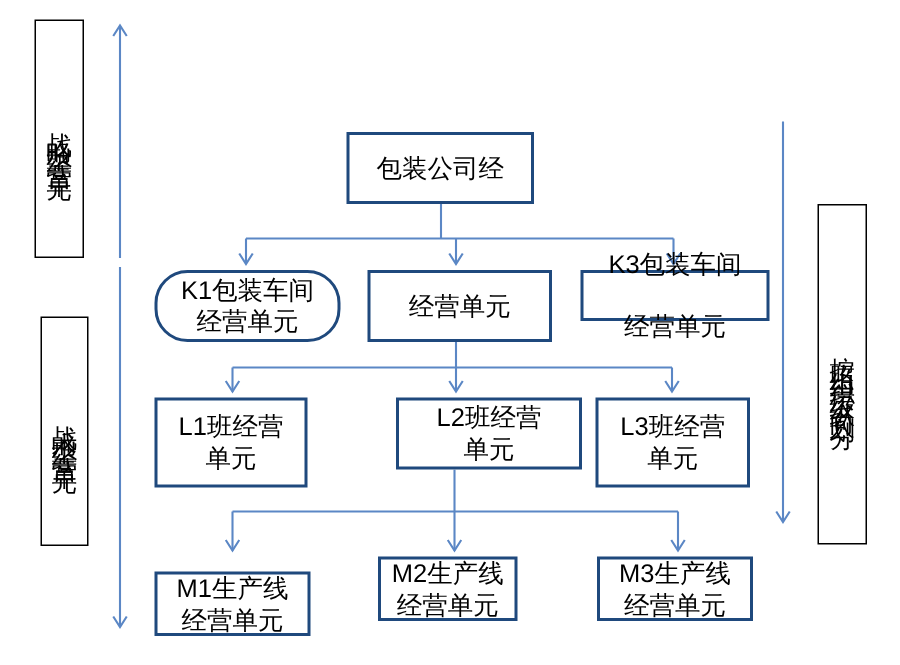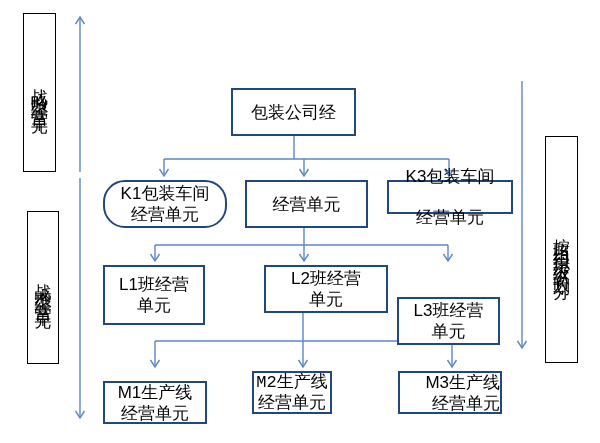--- a/index.html
+++ b/index.html
@@ -15,24 +15,24 @@
     border:2.5px solid #1f497d;color:#000;
     display:flex;flex-direction:column;align-items:center;justify-content:center;
     font-size:17px;line-height:21px;text-align:center;white-space:nowrap;
   }
   #node-root{left:231px;top:88px;width:125px;height:48px;}
   #node-k1{left:103px;top:180px;width:124px;height:48px;border-radius:22px;}
   #node-k2{left:245px;top:180px;width:123px;height:48px;}
   #node-k3{left:387px;top:180px;width:126px;height:34px;gap:20px;}
   #node-l1{left:103px;top:265px;width:102px;height:60px;}
   #node-l2{left:264px;top:265px;width:124px;height:48px;}
-  #node-l3{left:397px;top:265px;width:103px;height:48px;margin-top:32px;}
+  #node-l3{left:397px;top:265px;width:103px;height:60px;}
   #node-m1{left:103px;top:381px;width:104px;height:43px;}
-  #node-m2{left:252px;top:371px;width:80px;height:43px;font-family:Liberation Mono, monospace;}
-  #node-m3{left:398px;top:371px;width:104px;height:43px;align-items:flex-end;}
+  #node-m2{left:252px;top:371px;width:93px;height:43px;}
+  #node-m3{left:398px;top:371px;width:104px;height:43px;}
   
   .side-box{
     position:absolute;box-sizing:border-box;background:#fff;
     border:1.4px solid #000;color:#000;
     display:flex;align-items:center;justify-content:center;
     writing-mode:vertical-rl;text-orientation:upright;
     font-size:17px;line-height:1;letter-spacing:5px;
   }
   #side-strategic{left:23px;top:13px;width:33px;height:159px;}
   #side-tactical{left:27px;top:211px;width:32px;height:153px;}

